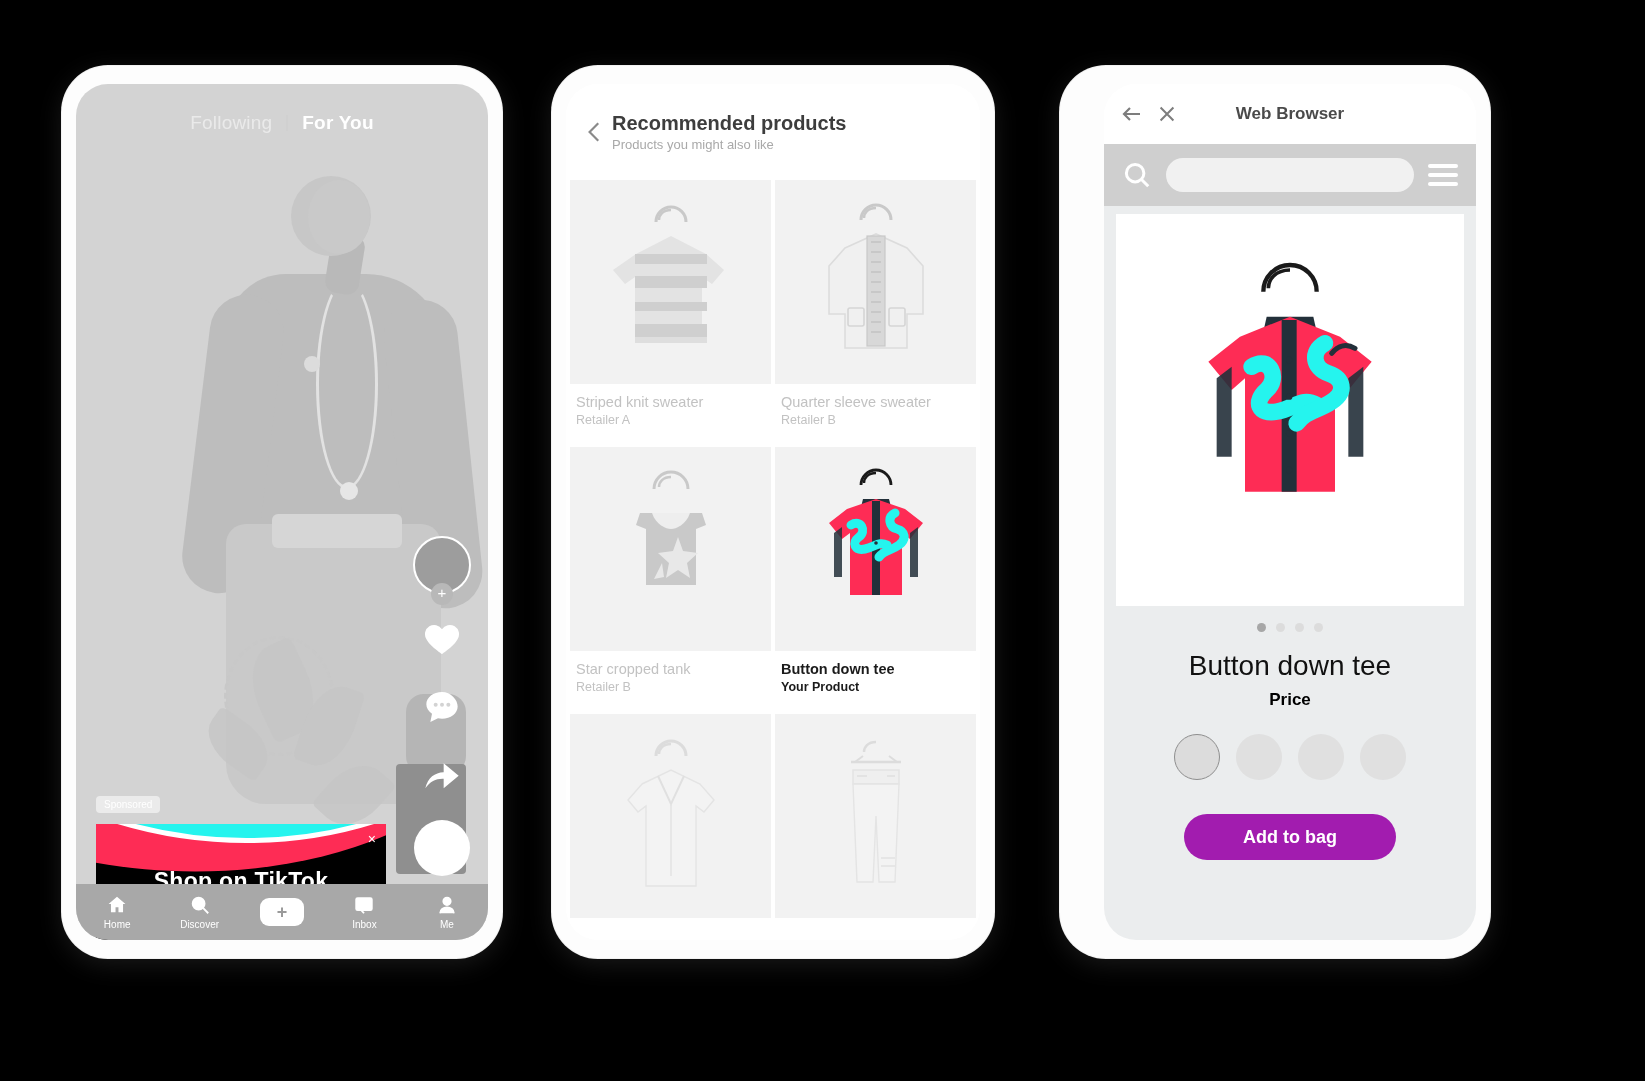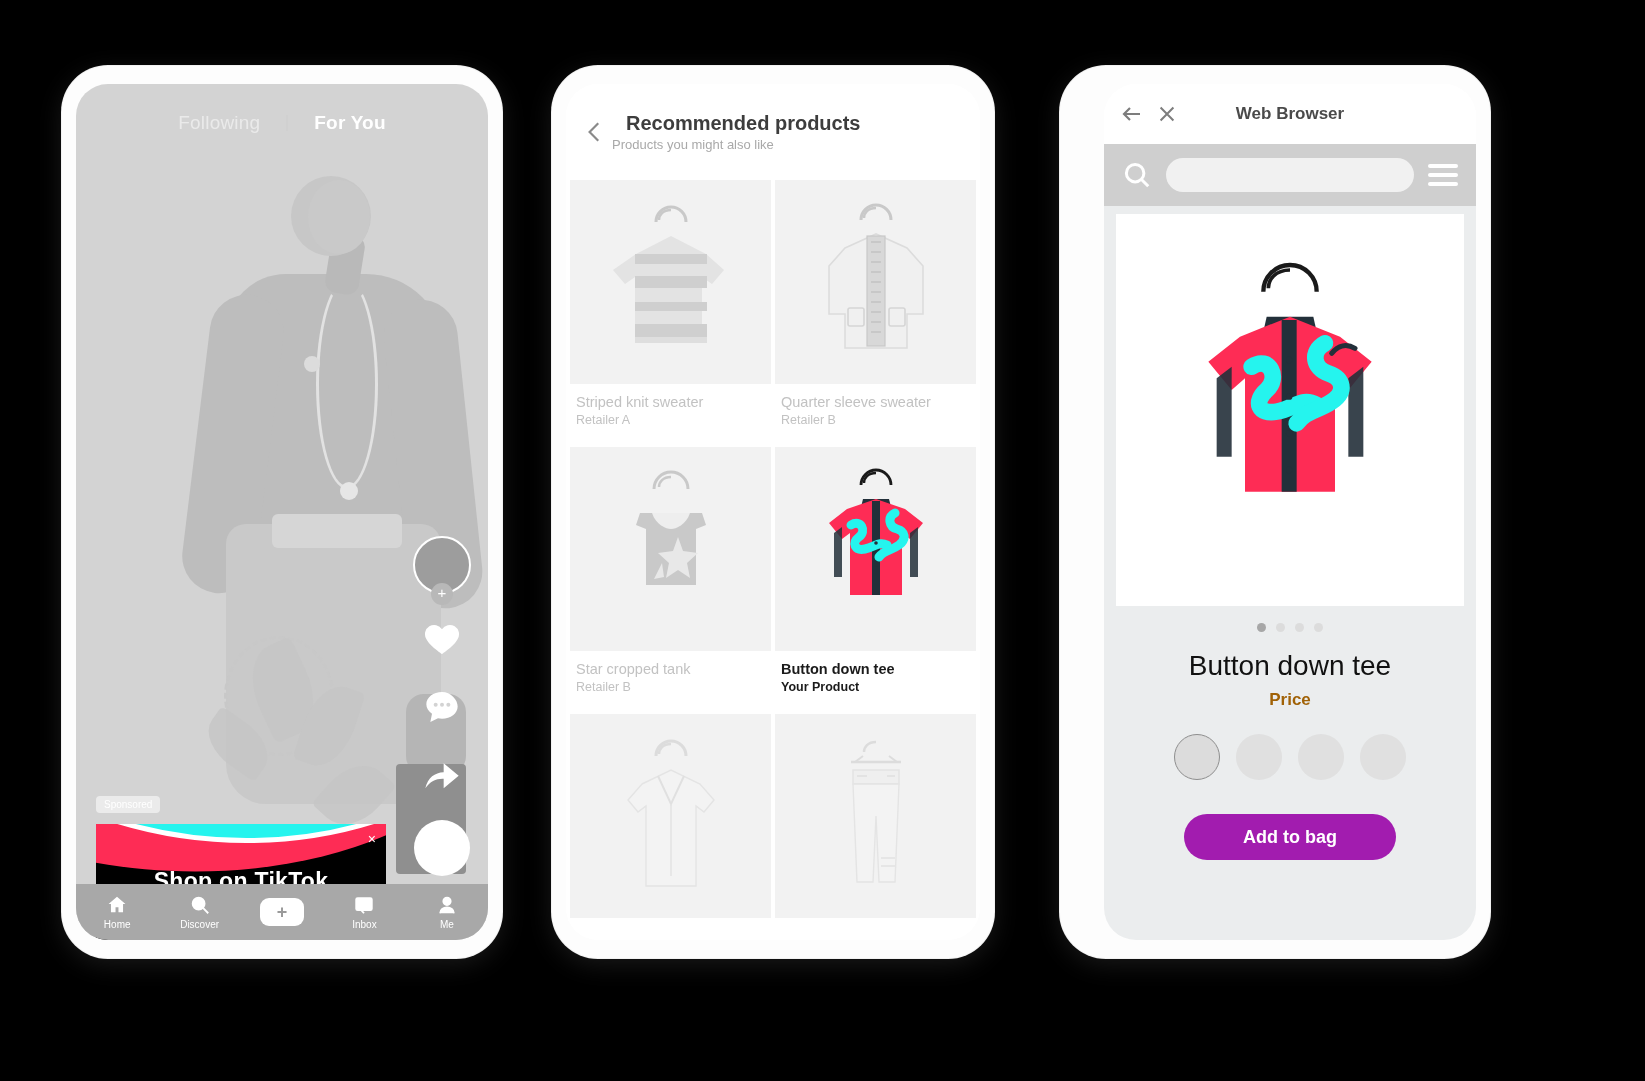--- a/index.html
+++ b/index.html
@@ -28,21 +28,21 @@
   }
 
   #phone-feed   { left: 62px;   top: 66px;  width: 440px; height: 892px; }
   #phone-recs   { left: 552px;  top: 66px;  width: 442px; height: 892px; }
   #phone-web    { left: 1060px; top: 66px;  width: 430px; height: 892px; padding-left: 44px; }
 
   
   .feed-bg { position:absolute; inset:0; background:#d3d3d3; }
   .feed-tabs {
     position:absolute; top: 28px; left:0; right:0;
-    display:flex; justify-content:center; align-items:center; gap:26px;
+    display:flex; justify-content:center; align-items:center; gap:14px;
     z-index: 6;
   }
   .feed-tab { font-size: 19px; color:#eaeaea; letter-spacing:.2px; }
   .feed-tab.active { color:#ffffff; font-weight: bold; }
   .tab-div { width:2px; height:16px; background:#cfcfcf; opacity:.75; }
 
   
   .sil { position:absolute; }
   .sil-head { left:215px; top:92px; width:80px; height:80px; border-radius:50%; background:#c7c7c7; }
   .sil-head2 { left:232px; top:96px; width:62px; height:74px; border-radius:50%; background:#c9c9c9; }
@@ -111,21 +111,21 @@
     width:44px; height:28px; border-radius:9px; background:#fff;
     display:flex; align-items:center; justify-content:center;
     color:#9a9a9a; font-size:18px; line-height:1; font-weight:bold;
   }
 
   
   .rec-screen { background:#fff; }
   .rec-header { position:relative; height:96px; background:#fff; display:flex; align-items:center; padding:0 16px; }
   .back-chevron { width:26px; height:26px; color:#8a8a8a; flex:0 0 26px; margin-right:4px; }
   .back-chevron svg { width:26px; height:26px; stroke:#8a8a8a; fill:none; stroke-width:2; }
-  .rec-title { font-size:20px; font-weight:bold; color:#3d3d3d;margin-left:14px; }
+  .rec-title { font-size:20px; font-weight:bold; color:#3d3d3d; }
   .rec-sub { font-size:13px; color:#a9a9a9; margin-top:2px; }
   .rec-grid { display:grid; grid-template-columns:1fr 1fr; gap:4px; background:#ffffff; padding:0 4px; }
   .rec-card { background:#fff; }
   .rec-thumb { height:204px; background:#f2f2f2; display:flex; align-items:center; justify-content:center; }
   .rec-meta { padding:10px 6px 16px 6px; }
   .rec-name { font-size:14.5px; color:#c2c2c2; }
   .rec-ret  { font-size:12.5px; color:#c2c2c2; margin-top:3px; }
   .rec-card.highlight .rec-name { color:#1b1b1b; font-weight:bold; }
   .rec-card.highlight .rec-ret  { color:#1b1b1b; font-weight:bold; }
 
@@ -140,21 +140,21 @@
   .mag { width:30px; height:30px; }
   .mag svg { stroke:#fff; fill:none; stroke-width:2.4; }
   .burger { width:30px; display:flex; flex-direction:column; gap:5px; }
   .burger span { display:block; height:4px; background:#fff; border-radius:2px; }
   .web-body { position:absolute; left:0; right:0; top:122px; bottom:0; background:#ebedee; }
   .hero { margin:8px 12px 0 12px; height:392px; background:#fff; display:flex; align-items:center; justify-content:center; }
   .dots { display:flex; gap:10px; justify-content:center; margin-top:17px; }
   .dot { width:9px; height:9px; border-radius:50%; background:#dcdcdc; }
   .dot.active { background:#a7a7a7; }
   .pdp-title { text-align:center; font-size:28px; color:#111; margin-top:18px; }
-  .pdp-price { text-align:center; font-size:17px; font-weight:bold; color:#a16207; margin-top:8px; }
+  .pdp-price { text-align:center; font-size:17px; font-weight:bold; color:#000000; margin-top:8px; }
   .swatches { display:flex; justify-content:center; gap:16px; margin-top:24px; }
   .swatch { width:46px; height:46px; border-radius:50%; background:#e0e0e0; }
   .swatch.selected { background:#dcdcdc; border:1px solid #8e8e8e; }
   .addbag {
     display:block; margin:34px auto 0 auto; width:212px; height:46px;
     border:none; border-radius:23px; background:#a21caf; color:#fff;
     font-size:18px; font-weight:bold; font-family:"Liberation Sans", sans-serif; cursor:pointer;
   }
 
   

